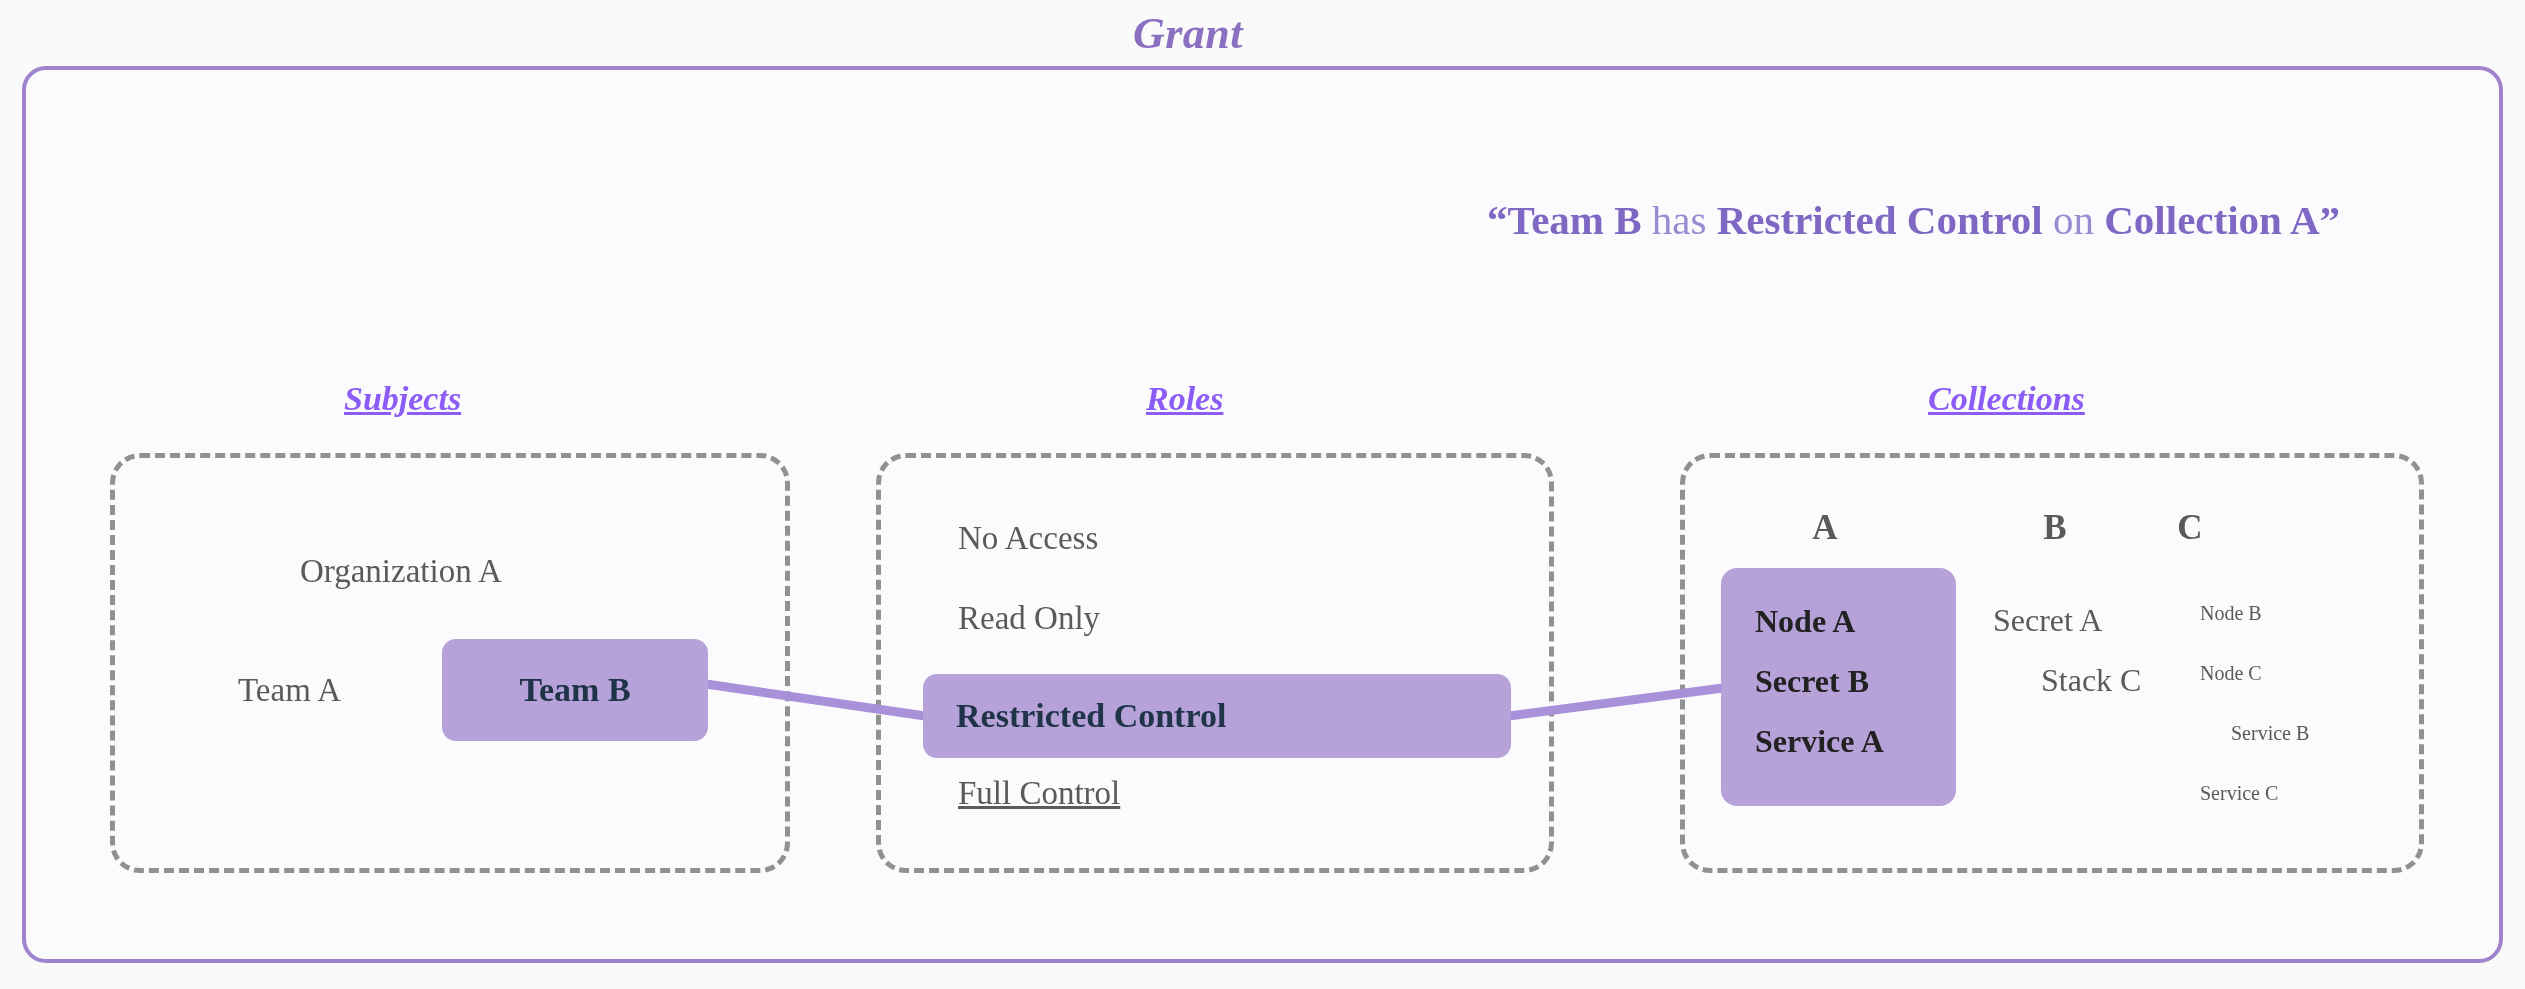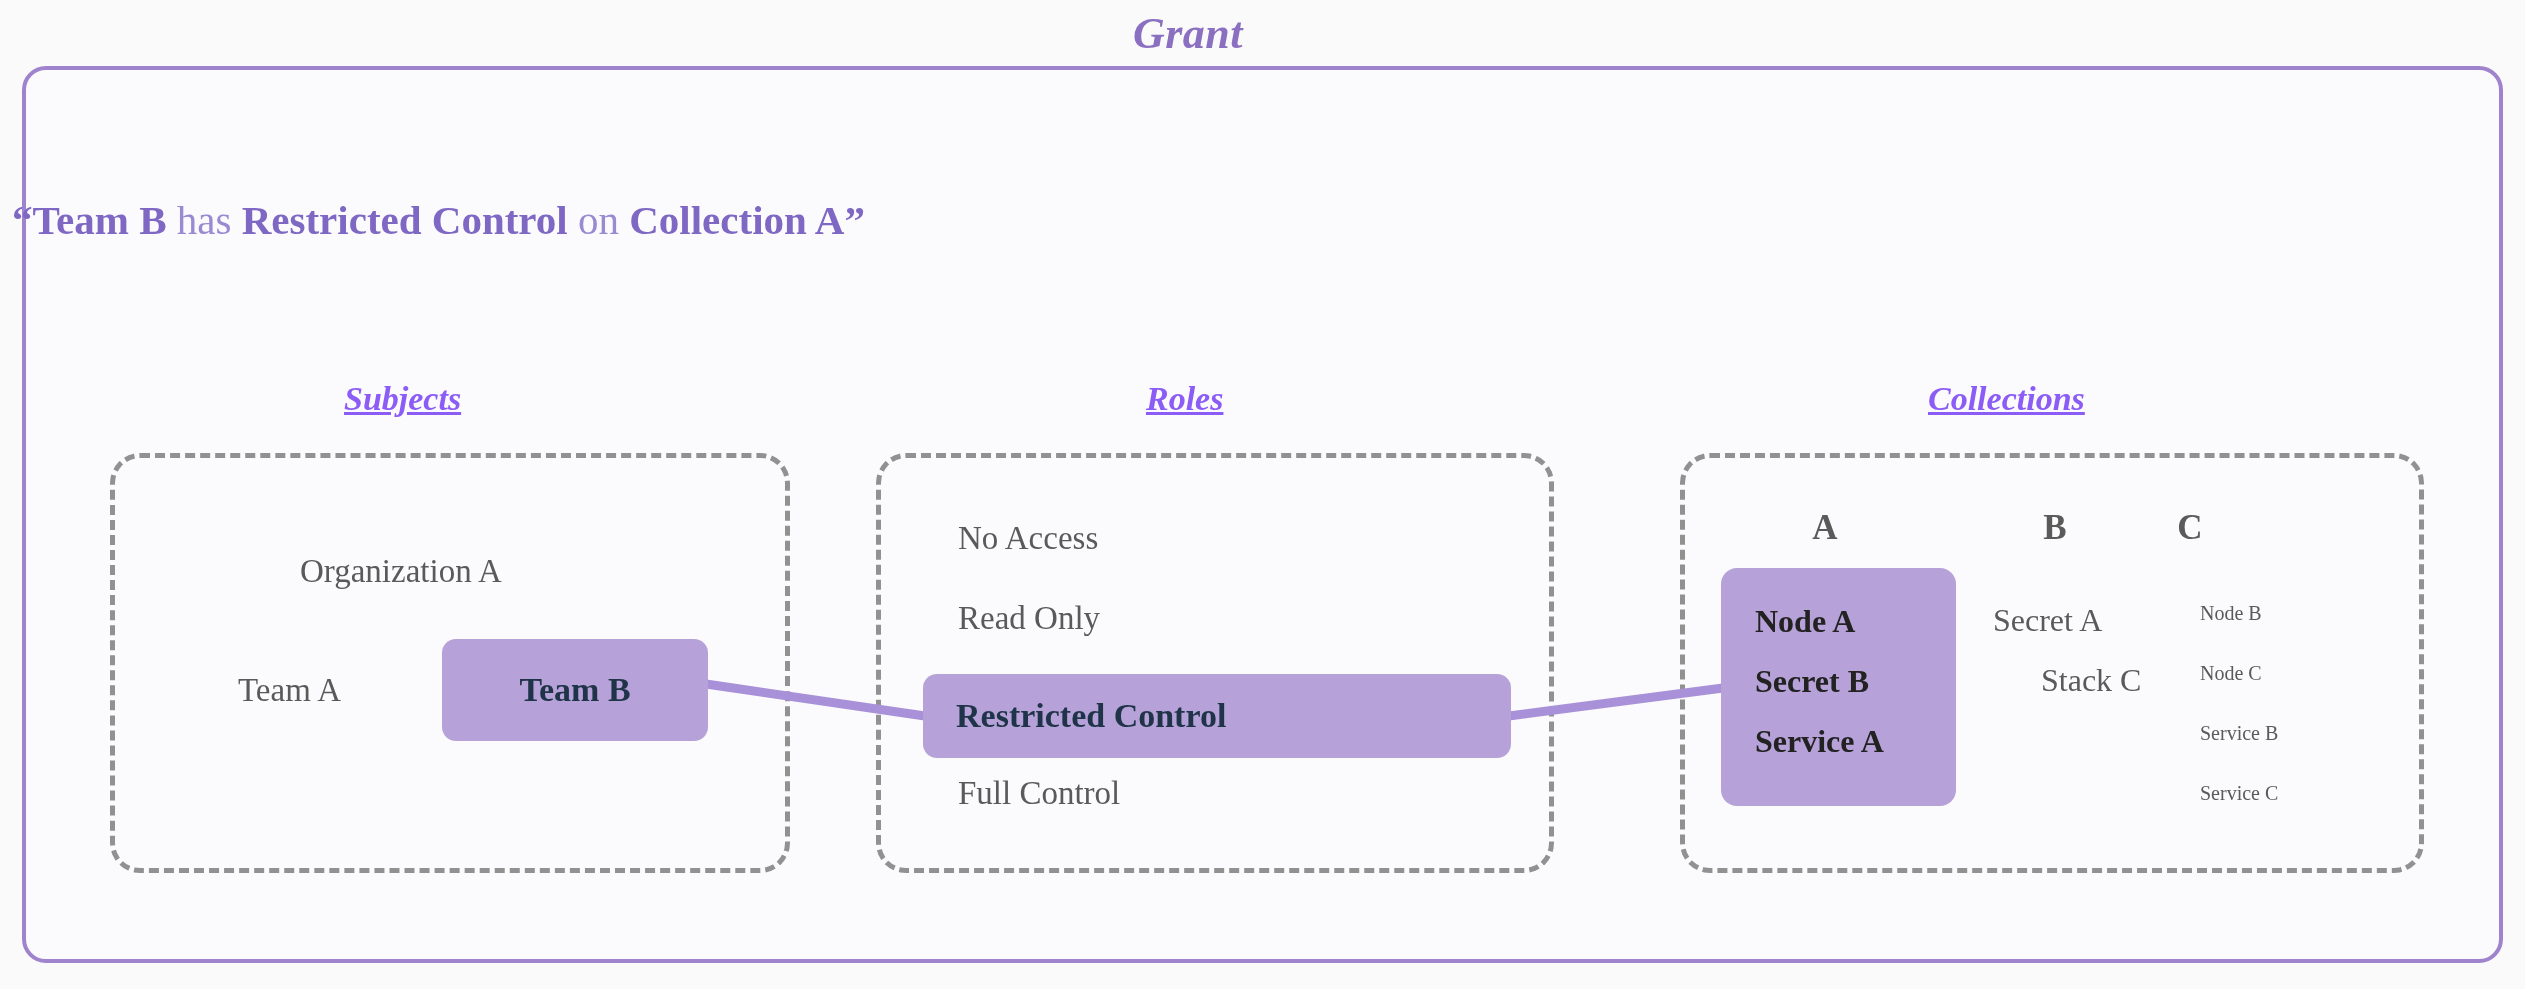--- a/index.html
+++ b/index.html
@@ -42,25 +42,24 @@
     border-radius: 24px;
     background: #fbfafc;
   }
 
   
   #grant-statement {
     position: absolute;
     left: 0;
     top: 196px;
     width: 2340px;
-    text-align: left;
+    text-align: right;
     font-size: 41px;
     color: #8b77cc;
     white-space: nowrap;
-    margin-left: 12px;
   }
   #grant-statement .b { font-weight: bold; color: #7e68c4; }
   #grant-statement .n { font-weight: normal; color: #9a8ad2; }
 
   
   .section-label {
     position: absolute;
     font-size: 34px;
     font-style: italic;
     font-weight: bold;
@@ -134,21 +133,21 @@
   
   .role-item {
     position: absolute;
     left: 958px;
     font-size: 33px;
     color: #5a5a5a;
     white-space: nowrap;
   }
   .role-item.r0 { top: 520px; }
   .role-item.r1 { top: 600px; }
-  .role-item.r3 { top: 775px; }
+  .role-item.r3 { top: 775px; text-decoration: underline; }
 
   
   .col-header {
     position: absolute;
     top: 508px;
     font-size: 35px;
     font-weight: bold;
     color: #5a5a5a;
     text-align: center;
     width: 120px;
@@ -182,21 +181,21 @@
 
   .col-c-item {
     position: absolute;
     left: 2200px;
     font-size: 20px;
     color: #5a5a5a;
     white-space: nowrap;
   }
   .col-c-item.i0 { top: 602px; }
   .col-c-item.i1 { top: 662px; }
-  .col-c-item.i2 { top: 722px; }
+  .col-c-item.i2 { top: 722px; margin-left: 31px; }
   .col-c-item.i3 { top: 782px; }
 </style>
 </head>
 <body>
 
 <div id="diagram-title">Grant</div>
 
 <div id="grant-card"></div>
 
 <div id="grant-statement">

